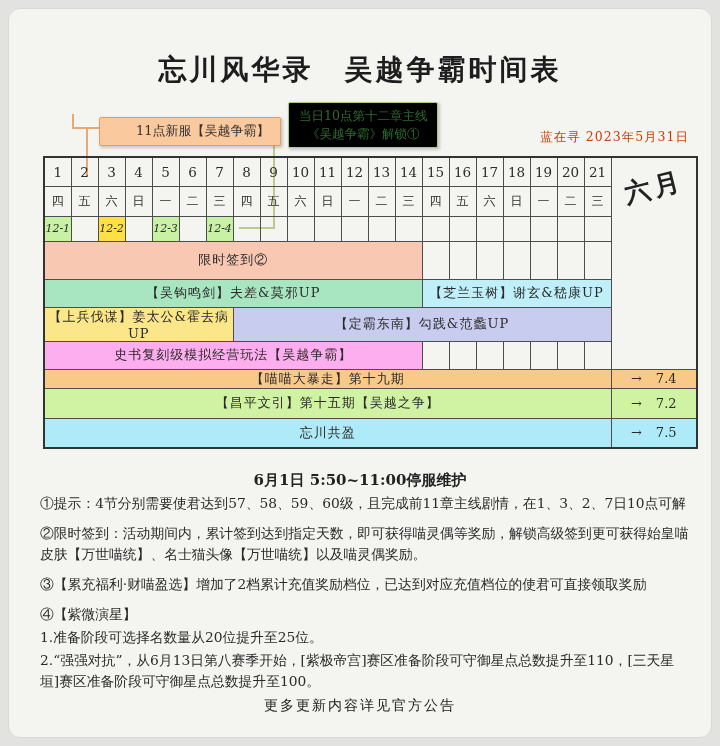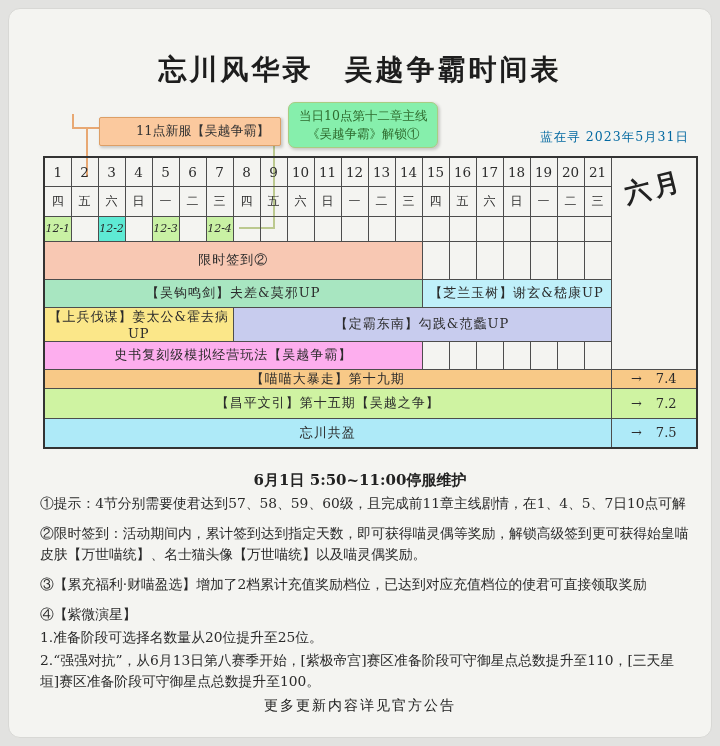--- a/index.html
+++ b/index.html
@@ -27,21 +27,21 @@
     box-shadow:1.5px 1.5px 3px rgba(0,0,0,.18);
     white-space:nowrap;text-align:center;line-height:1.45;
   }
   .callout-orange{top:108px;left:90px;border:1px solid #dd9f66;padding-left:36px;}
   .callout-green{top:93px;left:279px;border:1px solid #a9cc82;color:#2e6b2e;font-size:12.5px;}
   .seg{position:absolute;}
   .seg-orange{background:#e8a873;}
   .seg-green{background:#bcc98f;}
   .signature{
     position:absolute;top:120px;right:22px;
-    font-size:12.5px;color:#0369a1;letter-spacing:1px;
+    font-size:12.5px;color:#c2410c;letter-spacing:1px;
   }
   
   table.cal{
     position:absolute;left:34px;top:147px;
     border-collapse:collapse;table-layout:fixed;
     border:2px solid #333;background:transparent;
   }
   table.cal td{
     border:1px solid var(--line);text-align:center;
     padding:0;overflow:hidden;color:#2b2b2b;
@@ -83,21 +83,21 @@
 
   <div class="seg seg-orange" style="left:63px;top:105px;width:2px;height:15px;"></div>
   <div class="seg seg-orange" style="left:63px;top:118px;width:28px;height:2px;"></div>
   <div class="seg seg-orange" style="left:77px;top:119px;width:2px;height:49px;"></div>
 
   <div class="seg seg-green" style="left:264px;top:136px;width:2px;height:84px;"></div>
   <div class="seg seg-green" style="left:230px;top:218px;width:36px;height:2px;"></div>
 
   <div class="callout callout-orange" style="background: rgb(251, 201, 158);">11点新服【吴越争霸】</div>
 
-  <div class="callout callout-green" style="background: #86efac; border-radius: 7px;">
+  <div class="callout callout-green" style="background: #000000;">
     <div>当日10点第十二章主线</div>
     <div>《吴越争霸》解锁①</div>
   </div>
 
   <div class="signature">蓝在寻 2023年5月31日</div>
 
   <table class="cal">
     <colgroup>
       <col style="width:27px">
         <col style="width:27px">
@@ -168,21 +168,21 @@
       <td>五</td>
       <td>六</td>
       <td>日</td>
       <td class="wk">一</td>
       <td>二</td>
       <td>三</td>
     </tr>
     <tr class="r-chap" style="height:25px">
       <td style="background: rgb(201, 241, 164);">12-1</td>
       <td></td>
-      <td style="background: #5eead4; margin-top: 40px;">12-2</td>
+      <td style="background: #fde047; margin-top: 40px;">12-2</td>
       <td></td>
       <td class="wk" style="background: rgb(201, 241, 164); margin-top: 14px;">12-3</td>
       <td></td>
       <td style="background: rgb(201, 241, 164);">12-4</td>
       <td></td>
       <td></td>
       <td></td>
       <td></td>
       <td class="wk"></td>
       <td></td>
@@ -249,21 +249,21 @@
           <span>7.5</span>
         </div>
       </td>
     </tr>
   </tbody>
     </table>
 
   <div class="maintenance">6月1日 5:50~11:00停服维护</div>
 
   <div class="notes">
-    <p>①提示：4节分别需要使君达到57、58、59、60级，且完成前11章主线剧情，在1、4、5、7日10点可解</p>
+    <p>①提示：4节分别需要使君达到57、58、59、60级，且完成前11章主线剧情，在1、3、2、7日10点可解</p>
     <p>②限时签到：活动期间内，累计签到达到指定天数，即可获得喵灵偶等奖励，解锁高级签到更可获得始皇喵皮肤【万世喵统】、名士猫头像【万世喵统】以及喵灵偶奖励。</p>
     <p>③【累充福利·财喵盈选】增加了2档累计充值奖励档位，已达到对应充值档位的使君可直接领取奖励</p>
     <p class="tight">④【紫微演星】</p>
     <p class="tight">1.准备阶段可选择名数量从20位提升至25位。</p>
     <p class="tight">2.“强强对抗”，从6月13日第八赛季开始，[紫极帝宫]赛区准备阶段可守御星点总数提升至110，[三天星垣]赛区准备阶段可守御星点总数提升至100。</p>
   </div>
 
   <div class="footer">更多更新内容详见官方公告</div>
 
 </div>

